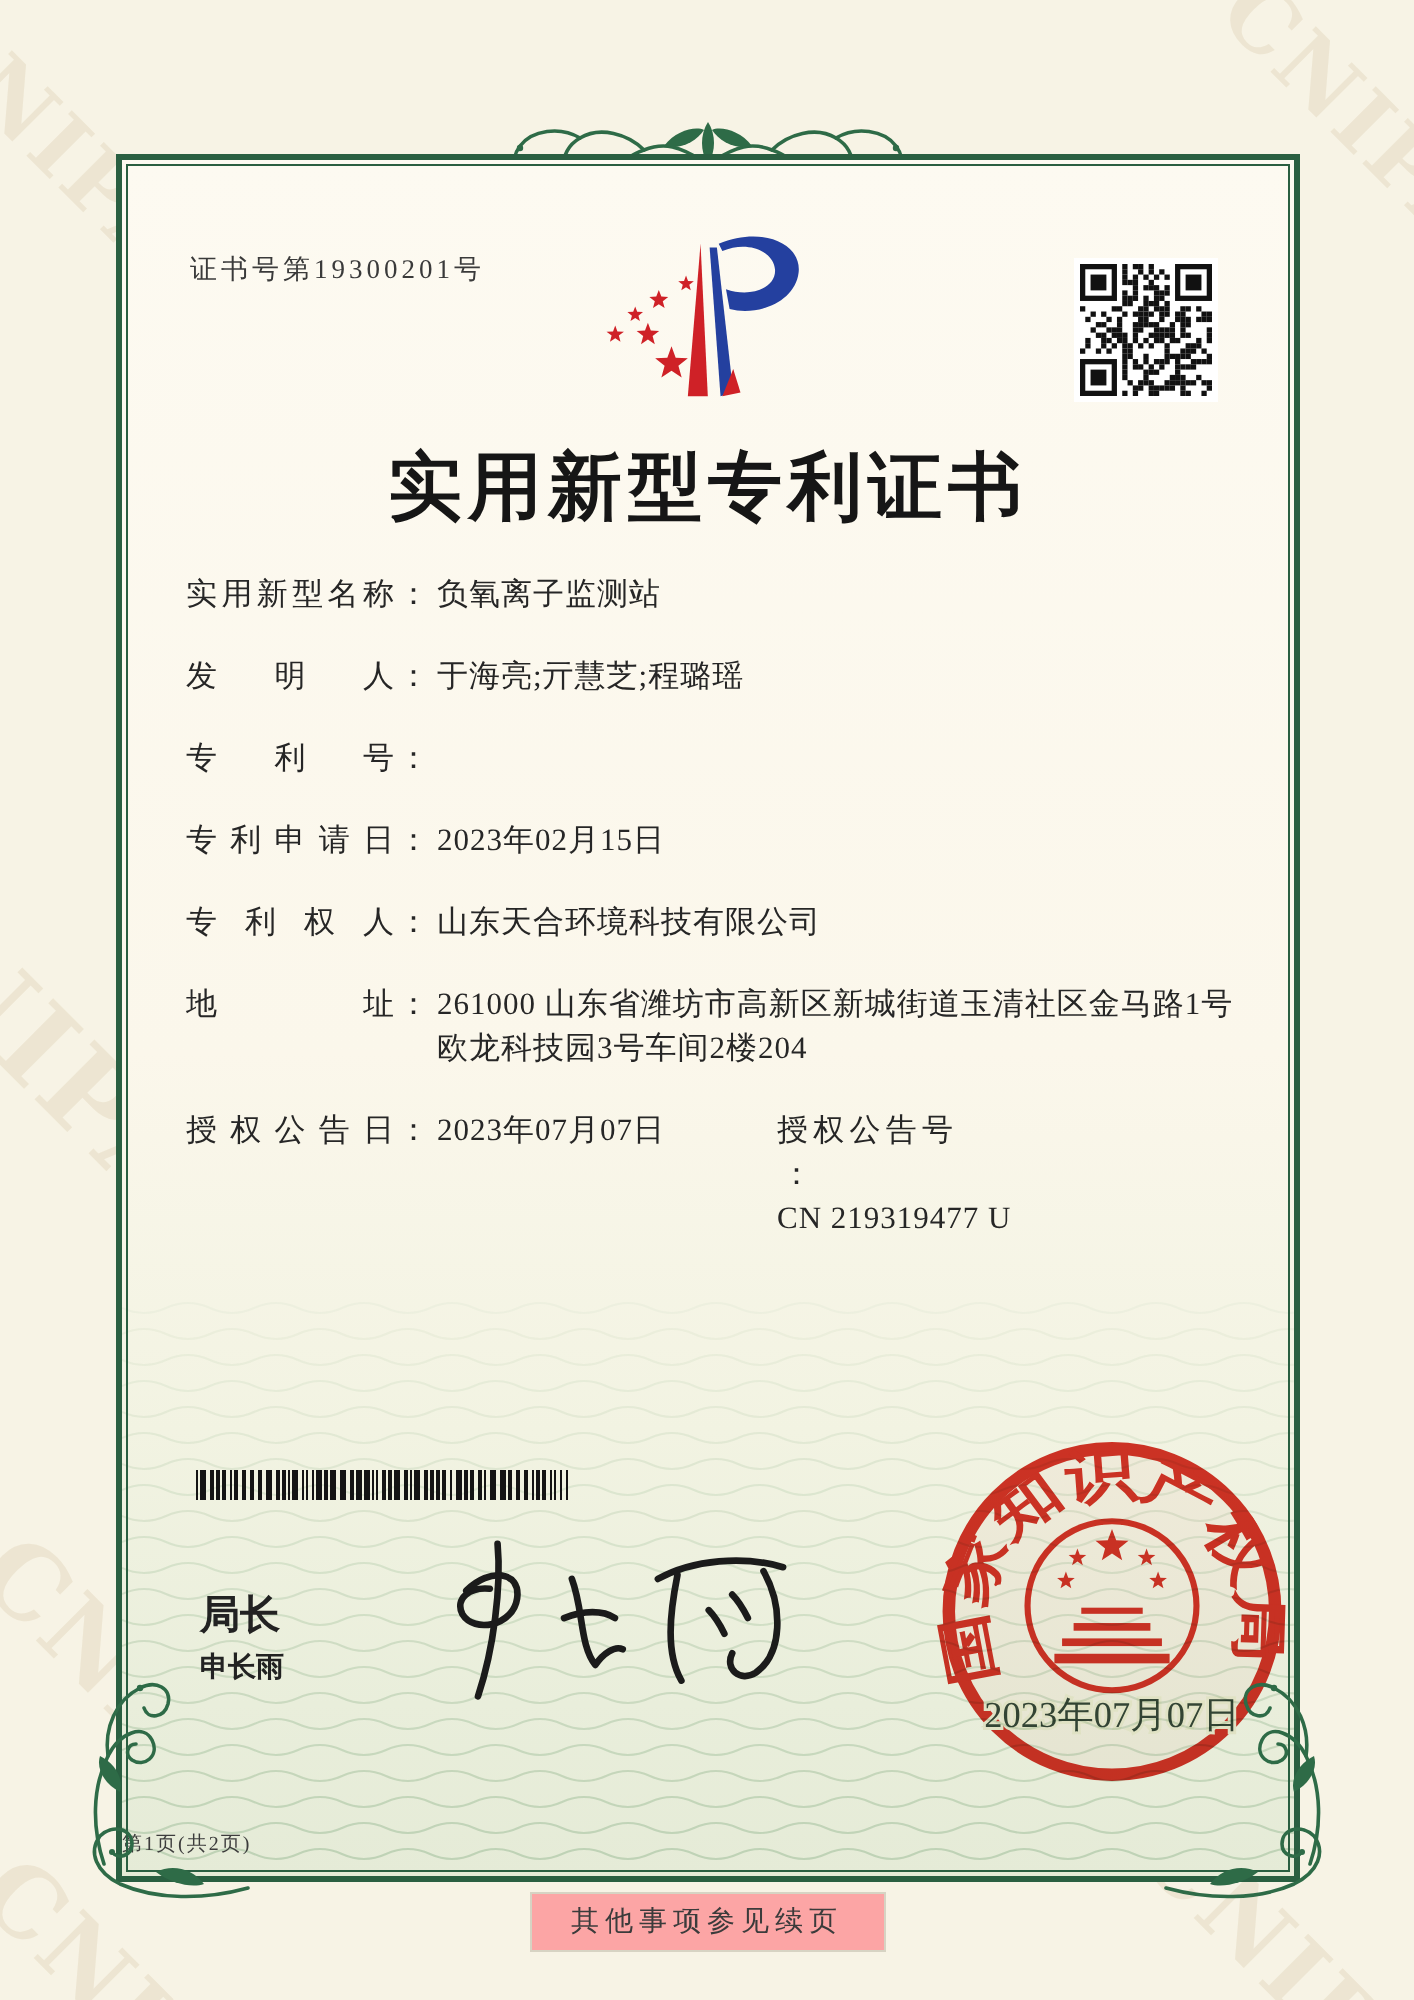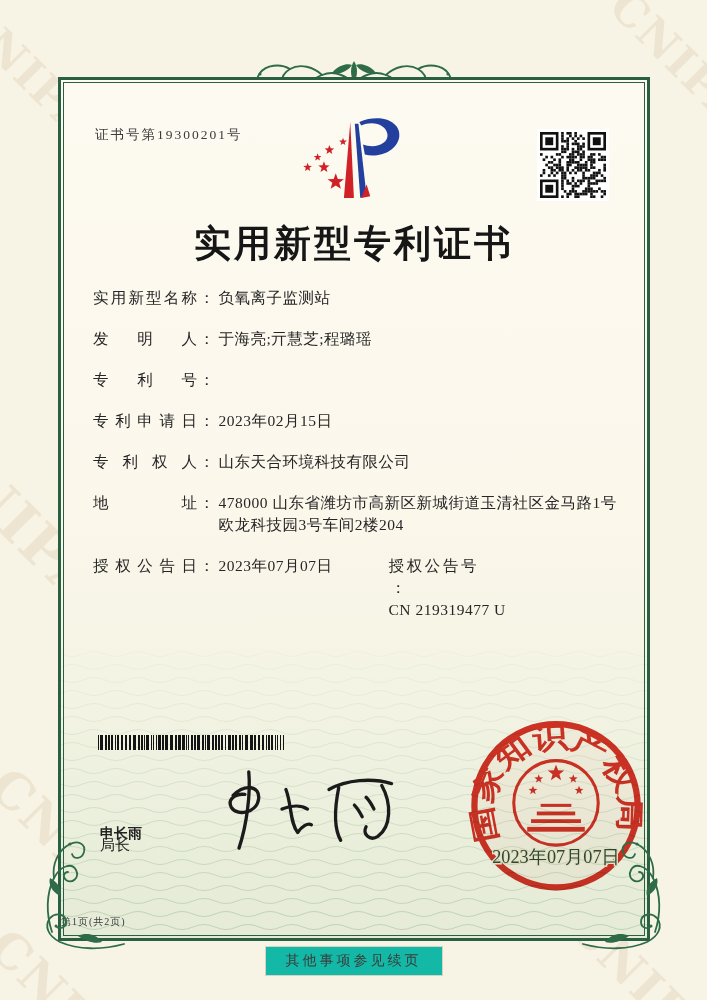--- a/index.html
+++ b/index.html
@@ -36,38 +36,38 @@
   .fvalue{letter-spacing:.5px;}
   .fvalue.addr{max-width:420px;}
   .pair2{margin-left:56px;display:flex;flex-direction:column;}
   .flabel.short{width:88px;}
 
   .paras{position:absolute;left:19px;top:497px;width:562px;font-size:13.2px;
          line-height:1.95;color:#403d37;}
   .paras p{margin:0 0 10px 0;text-indent:2.2em;letter-spacing:.4px;}
 
   .barcode{position:absolute;left:37px;top:655px;width:190px;height:15px;}
-  .signer-title{position:absolute;left:39px;top:756px;font-size:15px;font-weight:normal;
+  .signer-title{position:absolute;left:39px;top:714px;font-size:20px;font-weight:bold;
                 font-family:"Liberation Sans","DejaVu Sans",sans-serif;color:#222;}
   .signer-name{position:absolute;left:39px;top:745px;font-size:14px;font-weight:bold;
                font-family:"Liberation Sans","DejaVu Sans",sans-serif;color:#222;}
   .sig{position:absolute;left:133px;top:686px;width:222px;height:88px;}
 
   .seal{position:absolute;left:399px;top:624px;width:192px;height:192px;
         mix-blend-mode:multiply;opacity:.95;}
   .page-footer{position:absolute;left:0;top:835px;width:100%;text-align:left;
                font-size:10px;color:#3c3c3c;letter-spacing:1px;}
 
   .orn-top{position:absolute;left:248px;top:52px;width:212px;height:50px;}
   .orn-corner{position:absolute;width:88px;height:116px;}
   .orn-bl{left:38px;top:836px;}
   .orn-br{left:581px;top:836px;transform:scaleX(-1);}
 
   .cont-note{position:absolute;top:947px;left:50%;transform:translateX(-50%);
-             background:#14b8a6;padding:5px 20px;font-size:14px;letter-spacing:3px;
+             background:#fca5a5;padding:5px 20px;font-size:14px;letter-spacing:3px;
              color:#3b3b3b;box-shadow:0 0 0 1px rgba(120,115,95,.25);}
 </style>
 <title>实用新型专利证书</title></head>
 <body>
 
 <span class="wm wm1">CNIPA</span>
 <span class="wm wm2">CNIPA</span>
 <span class="wm wm3">CNIPA</span>
 <span class="wm wm4">CNIPA</span>
 <span class="wm wm5">CNIPA</span>
@@ -382,21 +382,21 @@
       <span class="fvalue">2023年02月15日</span>
     </div>
     <div class="frow">
       <span class="flabel">专利权人</span>
       <span class="fcolon">：</span>
       <span class="fvalue">山东天合环境科技有限公司</span>
     </div>
     <div class="frow">
       <span class="flabel">地址</span>
       <span class="fcolon">：</span>
-      <span class="fvalue addr">478000 山东省潍坊市高新区新城街道玉清社区金马路1号欧龙科技园3号车间2楼204</span>
+      <span class="fvalue addr">261000 山东省潍坊市高新区新城街道玉清社区金马路1号欧龙科技园3号车间2楼204</span>
     </div>
     <div class="frow">
       <span class="flabel">授权公告日</span>
       <span class="fcolon">：</span>
       <span class="fvalue">2023年07月07日</span>
       <span class="pair2">
         <span class="flabel short">授权公告号</span>
         <span class="fcolon">：</span>
         <span class="fvalue">CN 219319477 U</span>
       </span>

